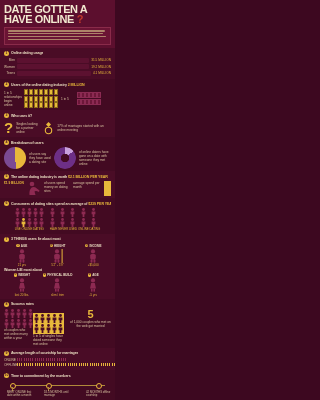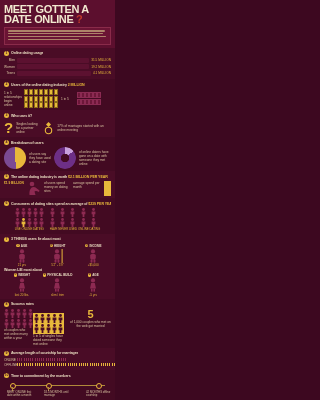--- a/index.html
+++ b/index.html
@@ -81,23 +81,23 @@
   .tl .cap{position:absolute;font-size:2.8px;color:#d8c3a0;line-height:3.2px;top:11px;width:30px;}
   .rowline{display:flex;align-items:center;gap:3px;}
 </style>
 </head>
 <body>
 
 <div id="page">
 
   <div class="hdr">
     <div class="title">
-      <div>MEET GOTTEN A</div>
+      <div>DATE GOTTEN A</div>
       <div>
-        <span>DATE ONLINE</span>
+        <span>HAVE ONLINE</span>
         <span class="q">?</span>
       </div>
     </div>
     <div class="lede">
       <span></span>
         <span></span>
         <span></span>
         <span></span>
     </div>
   </div>

